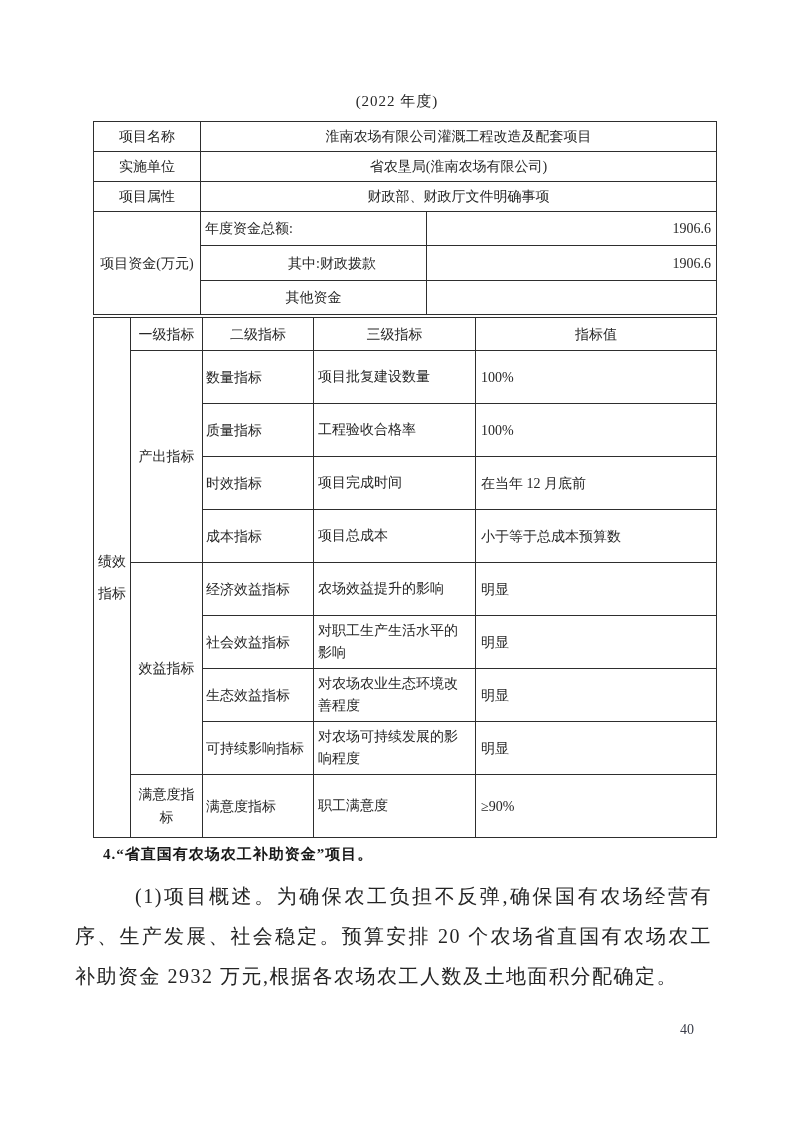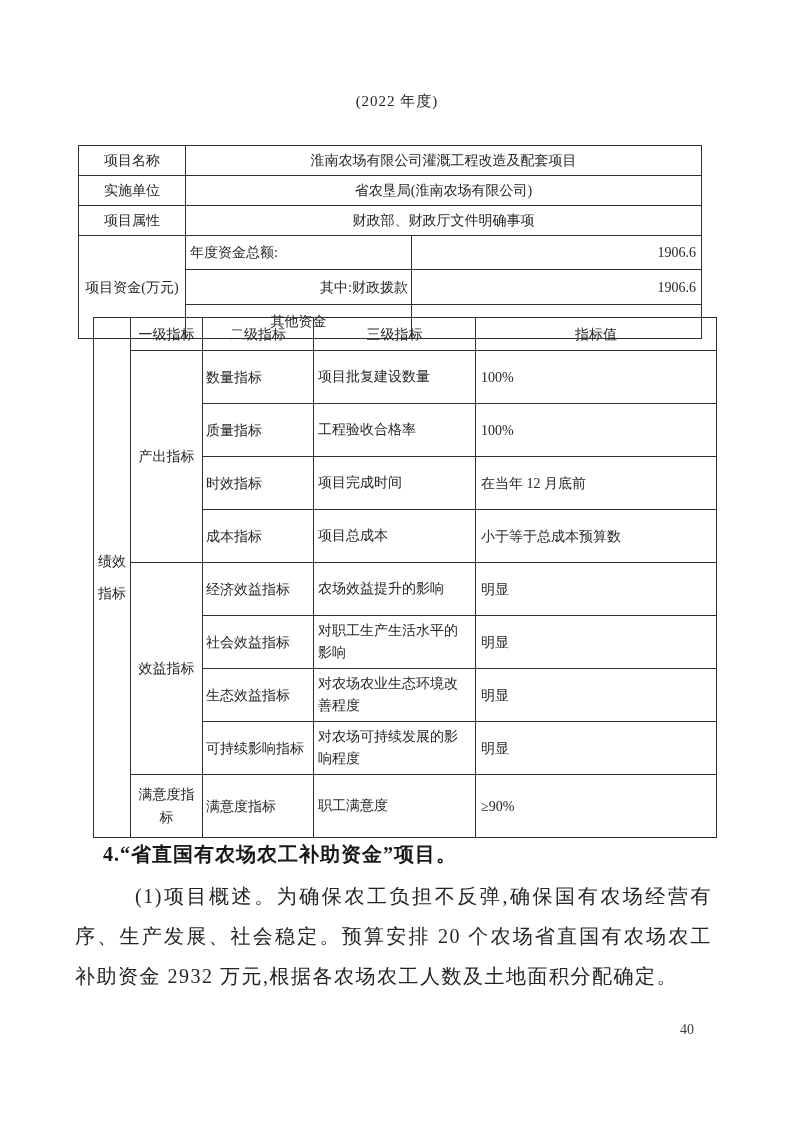--- a/index.html
+++ b/index.html
@@ -17,44 +17,44 @@
     position:absolute; top:92px; left:0; width:100%;
     text-align:center; font-size:15px; letter-spacing:1px; color:#262626;
   }
   table { border-collapse:collapse; table-layout:fixed; }
   td {
     border:1px solid #2e2e2e; font-size:14px; vertical-align:middle;
     padding:1px 3px; line-height:21px; color:#262626;
     overflow:hidden; word-break:break-all;
   }
   
-  .t1 { position:absolute; left:78px; top:121px; width:623px;margin-top:24px; }
+  .t1 { position:absolute; left:93px; top:121px; width:623px; }
   .t1 tr.r-info { height:30px; }
   .t1 tr.r-fund { height:34px; }
   .t1 .lbl { text-align:center; }
   .t1 .ctr { text-align:center; }
   .t1 .fi0 { text-align:left; padding-left:4px; }
-  .t1 .fi1 { text-align:right; padding-left:40px; }
+  .t1 .fi1 { text-align:center; padding-left:40px; }
   .t1 .fi2 { text-align:center; }
   .t1 .amt { text-align:right; padding-right:5px; }
   
   .t2 { position:absolute; left:93px; top:317px; width:623px; }
   .t2 tr.hdr { height:33px; }
   .t2 tr.row { height:53px; }
   .t2 tr.rowlast { height:54px; }
   .t2 .chead { text-align:center; }
   .t2 .side { text-align:center; line-height:32px; padding:0 2px; }
   .t2 .grp { text-align:center; padding:8px 2px; line-height:23px; }
   .t2 .l2 { text-align:left; }
   .t2 .l3 { text-align:left; padding:1px 4px; line-height:22px; }
   .t2 .val { text-align:left; padding:1px 5px; }
   
   .section { position:absolute; left:75px; top:839px; width:637px; }
   .sec-heading {
-    font-size:20px; font-weight:bold; line-height:30px;
+    font-size:15px; font-weight:bold; line-height:30px;
     padding-left:28px; letter-spacing:1px; color:#181818;
   }
   .sec-para {
     margin-top:7px; font-size:20px; line-height:40px;
     letter-spacing:1.5px; text-align:justify; text-indent:3em; color:#242424;
   }
   .page-num {
     position:absolute; left:680px; top:1022px;
     font-size:14px; color:#3a3d49;
   }

